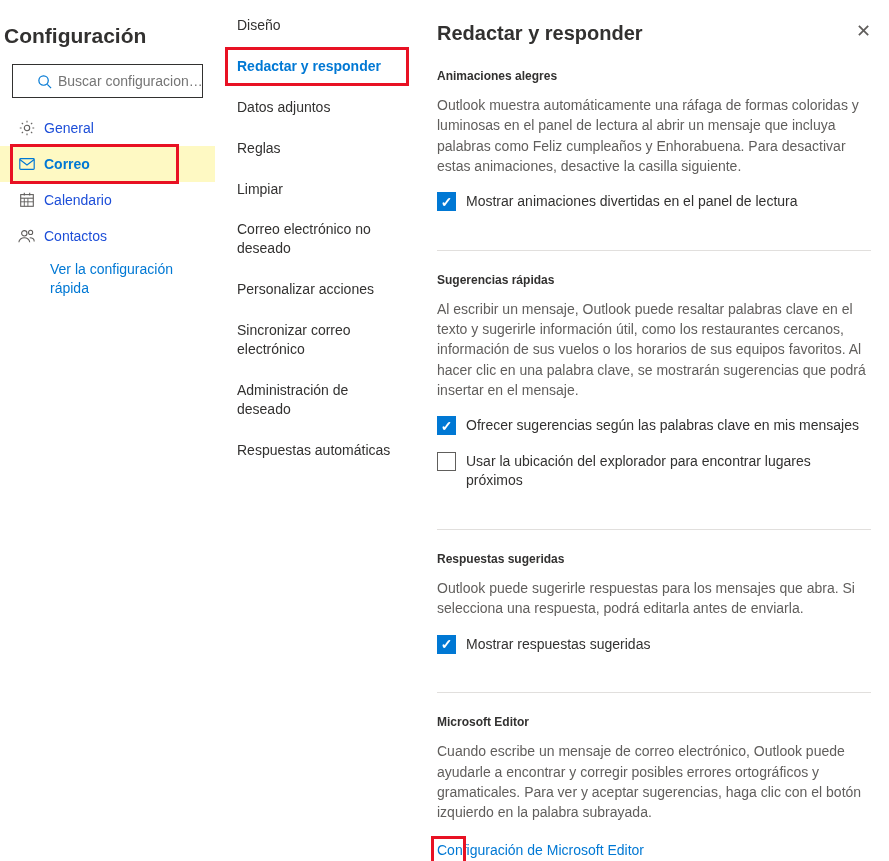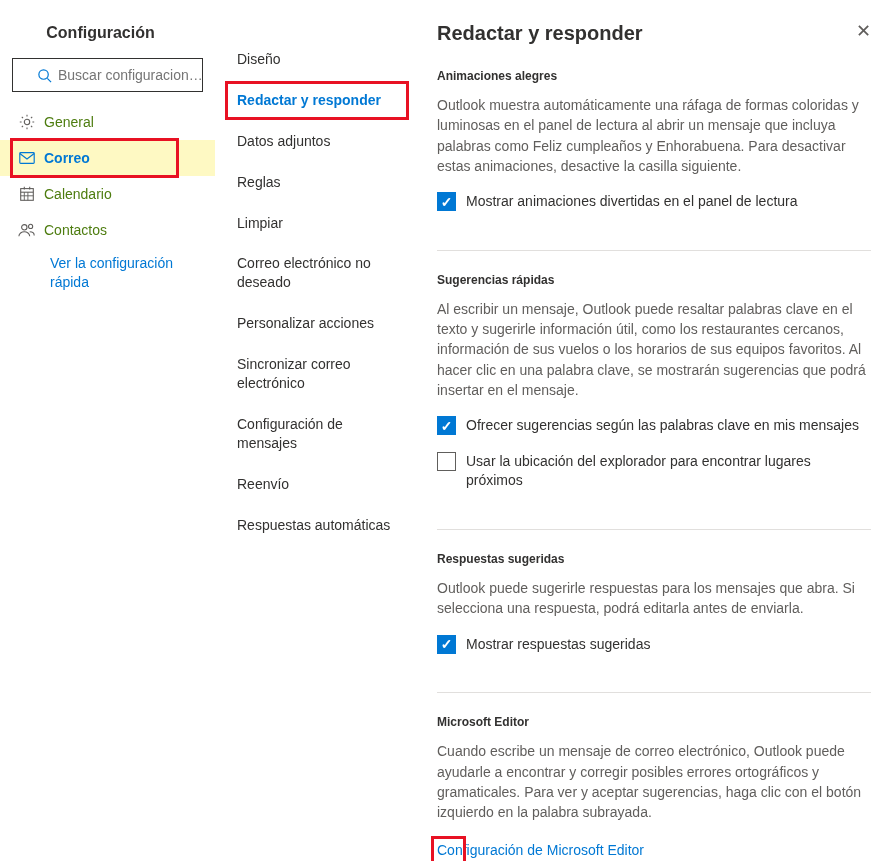--- a/index.html
+++ b/index.html
@@ -13,44 +13,43 @@
     overflow: hidden;
     display: flex;
   }
   
   .col-nav {
     width: 215px;
     padding: 18px 0 0 0;
     flex-shrink: 0;
   }
   .nav-title {
-    font-size: 16px;
+    font-size: 21px;
     font-weight: 600;
     padding: 6px 18px 16px 4px;
-    text-align: center;
   }
   .search-wrap {
     margin: 0 12px 12px 12px;
     border: 1px solid #323130;
     height: 34px;
     display: flex;
     align-items: center;
     padding: 0 24px;
   }
   .search-wrap .icon { color: #0078d4; margin-right: 6px; font-size: 15px; }
   .search-wrap input {
     border: none; outline: none; flex: 1; font-size: 14px;
     color: #605e5c; background: transparent;
   }
   .nav-item {
     display: flex;
     align-items: center;
     padding: 9px 18px;
     cursor: pointer;
-    color: #4d7c0f;
+    color: #1d4ed8;
   }
   .nav-item .icon { width: 26px; font-size: 17px; color: #605e5c; display:flex; align-items:center; }
   .nav-item.selected {
     background: #fef9c3;
     color: #0078d4;
     font-weight: 600;
   }
   .nav-item.selected .icon { color: #0078d4; }
   .nav-sub {
     padding: 6px 18px 6px 50px;
@@ -67,21 +66,21 @@
     inset: -2px 36px -2px 10px;
     border: 3px solid #e81123;
     pointer-events: none;
   }
   .hl-red.full::after { inset: -3px 2px -3px -2px; }
   .hl-red.link::after { inset: -6px 178px -10px -6px; }
 
   
   .col-sub {
     width: 200px;
-    padding: 42px 4px 0 14px;
+    padding: 8px 4px 0 14px;
     flex-shrink: 0;
   }
   .sub-item {
     padding: 8px 8px 8px 8px;
     margin-bottom: 6px;
     cursor: pointer;
     line-height: 1.35;
   }
   .sub-item.active {
     color: #0078d4;
@@ -194,22 +193,21 @@
 
 <div class="col-sub">
   <div class="sub-item">Diseño</div>
   <div class="sub-item active hl-red full">Redactar y responder</div>
   <div class="sub-item">Datos adjuntos</div>
   <div class="sub-item">Reglas</div>
   <div class="sub-item">Limpiar</div>
   <div class="sub-item">Correo electrónico no deseado</div>
   <div class="sub-item">Personalizar acciones</div>
   <div class="sub-item">Sincronizar correo electrónico</div>
-  <div class="sub-item">Configuración de mensajes</div>
-  <div class="sub-item">Reenvío</div>
+  <div class="sub-item">Administración de deseado</div>
   <div class="sub-item">Respuestas automáticas</div>
 </div>
 
 <div class="col-content">
   <div class="close-btn">✕</div>
   <div class="content-title">Redactar y responder</div>
 
   <div class="section">
     <div class="section-h">Animaciones alegres</div>
     <div class="section-p">Outlook muestra automáticamente una ráfaga de formas coloridas y luminosas en el panel de lectura al abrir un mensaje que incluya palabras como Feliz cumpleaños y Enhorabuena. Para desactivar estas animaciones, desactive la casilla siguiente.</div>

